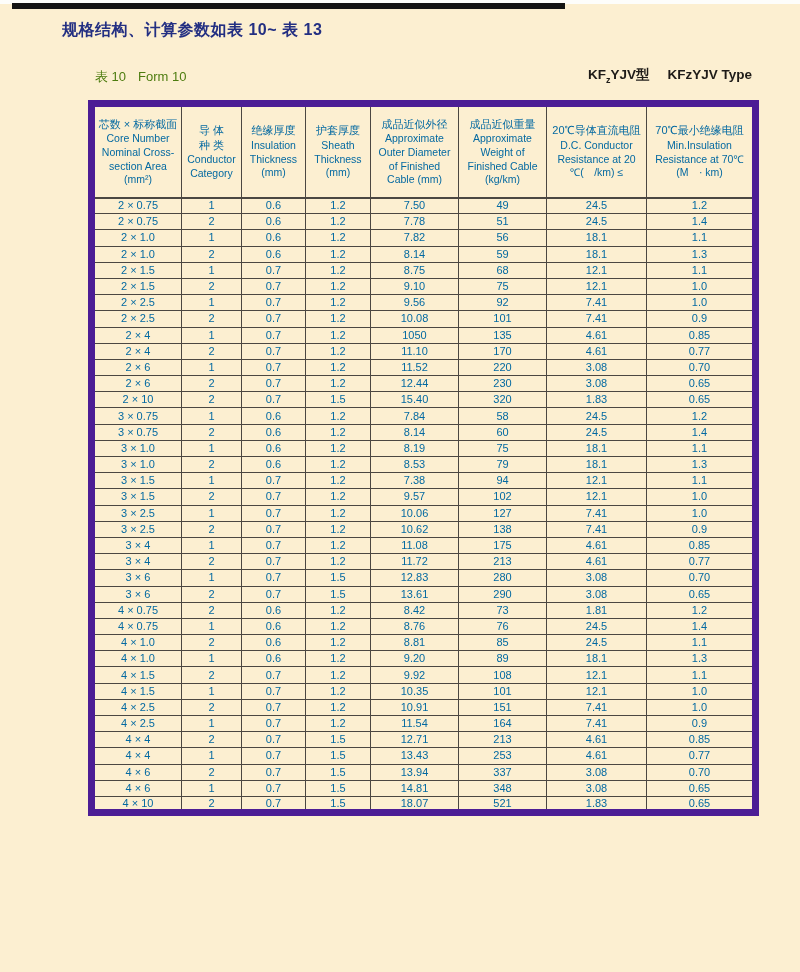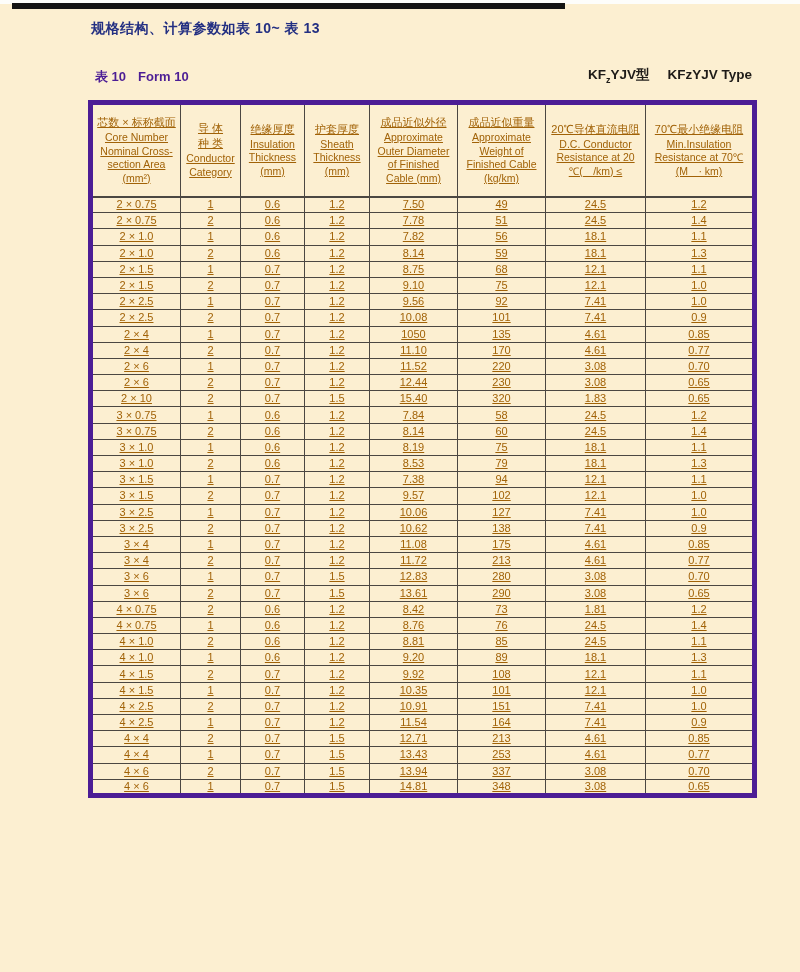--- a/index.html
+++ b/index.html
@@ -15,49 +15,48 @@
   .top-white-strip {
     position: absolute; top: 0; left: 0;
     width: 800px; height: 4px; background: #FDFDFB;
   }
   .scan-artifact-bar {
     position: absolute; top: 3px; left: 12px;
     width: 553px; height: 6px; background: #141414;
   }
   .title-cn {
     position: absolute; left: 62px; top: 20px;
-    color: #232F82; font-size: 14px; font-weight: bold;
-    letter-spacing: 0.5px; white-space: nowrap; margin-left: 29px;
+    color: #232F82; font-size: 16px; font-weight: bold;
+    letter-spacing: 0.5px; white-space: nowrap;
   }
   .title-en {
     position: absolute; left: 62px; top: 44px;
     color: #232F82; font-size: 16.5px; font-weight: bold;
     white-space: nowrap;
   }
   .form-label {
     position: absolute; left: 95px; top: 68px;
-    color: #4c1d95; font-size: 13px; white-space: nowrap; font-weight: bold;
+    color: #4d7c0f; font-size: 13px; white-space: nowrap;
   }
   .form-label .gap { display: inline-block; width: 12px; }
   .type-label {
     position: absolute; right: 48px; top: 66px;
     color: #1E1B18; font-size: 13.5px; font-weight: bold;
     white-space: nowrap;
     padding-left: 24px;
   }
   .type-label sub { font-size: 9px; }
   .type-label .gap { display: inline-block; width: 18px; }
   table.spec-table {
     position: absolute; left: 88px; top: 100px;
     width: 664px;
     border-collapse: collapse;
     table-layout: fixed;
-    color: #a16207;
-    border: 5px solid #4c1d95;
-    text-decoration: underline;
+    color: #0369a1;
+    border: 7px solid #4c1d95;
   }
   .spec-table th, .spec-table td {
     border: 1.5px solid #4B4742;
     text-align: center;
     vertical-align: middle;
     overflow: hidden;
   }
   .spec-table thead tr { height: 94px; }
   .spec-table thead th {
     font-weight: normal;
@@ -528,16 +527,26 @@
         <tr>
           <td>4 × 6</td>
           <td>1</td>
           <td>0.7</td>
           <td>1.5</td>
           <td>14.81</td>
           <td>348</td>
           <td>3.08</td>
           <td>0.65</td>
         </tr>
+        <tr>
+          <td>4 × 10</td>
+          <td>2</td>
+          <td>0.7</td>
+          <td>1.5</td>
+          <td>18.07</td>
+          <td>521</td>
+          <td>1.83</td>
+          <td>0.65</td>
+        </tr>
       </tbody>
   </table>
 
 </div>
 
 </body></html>

